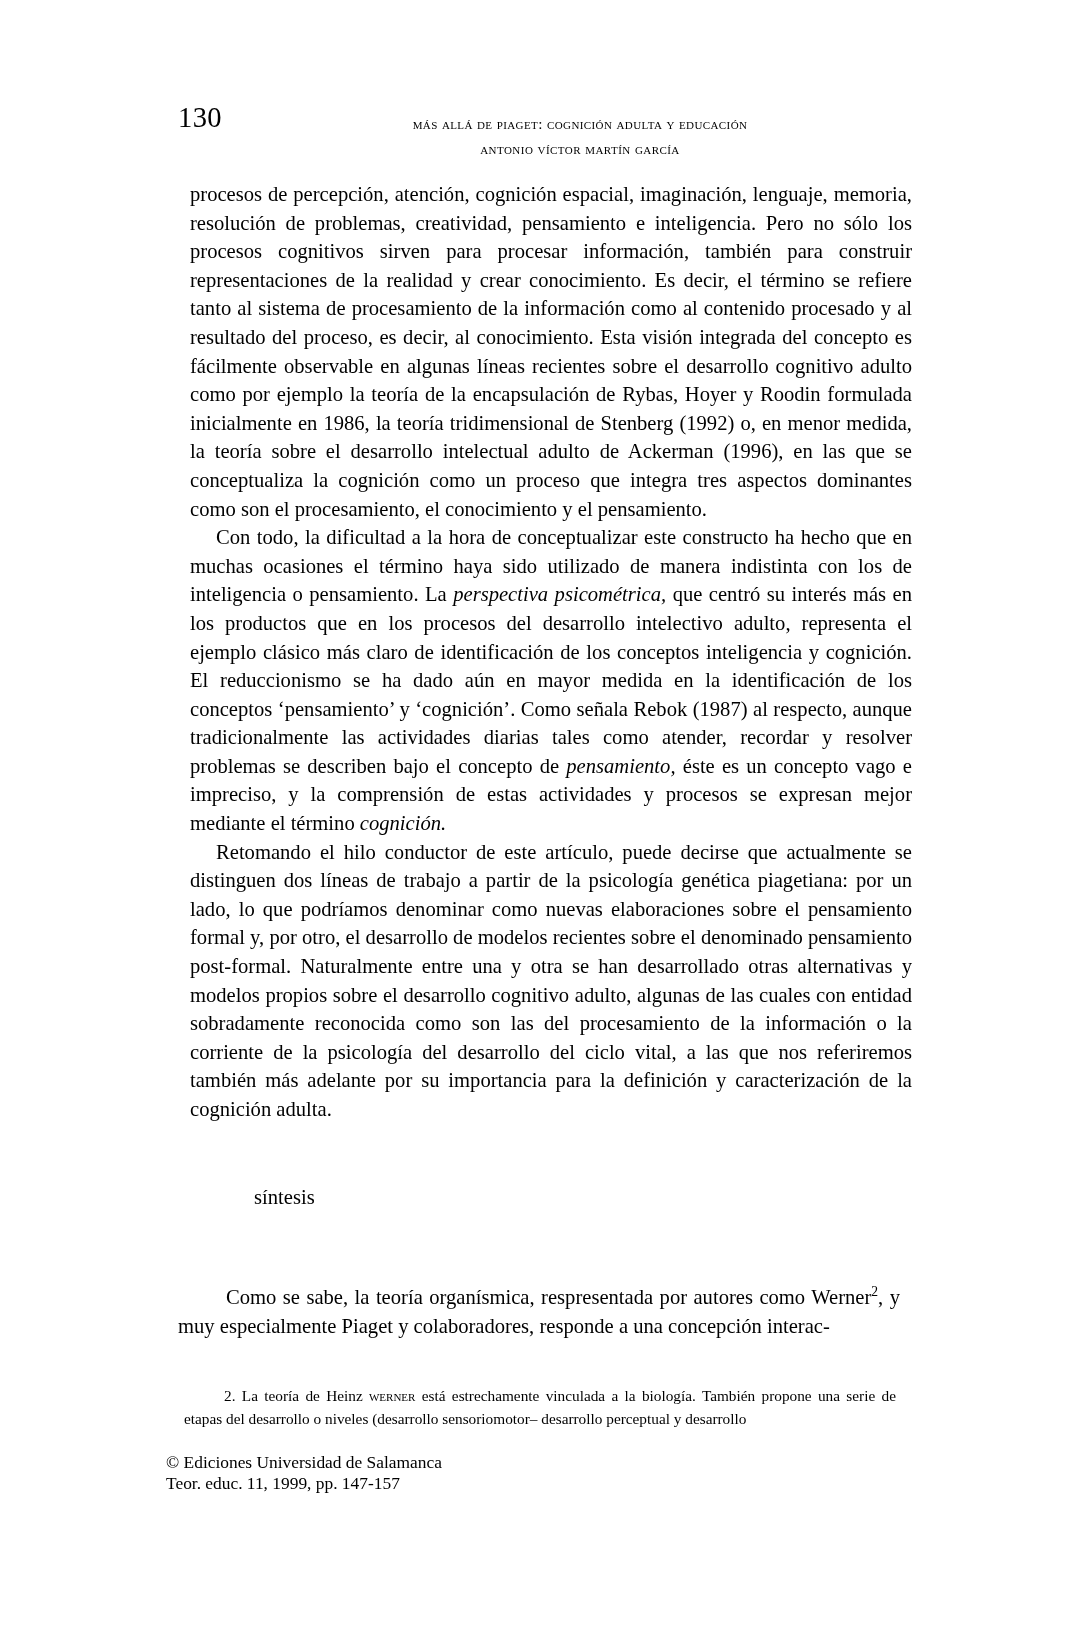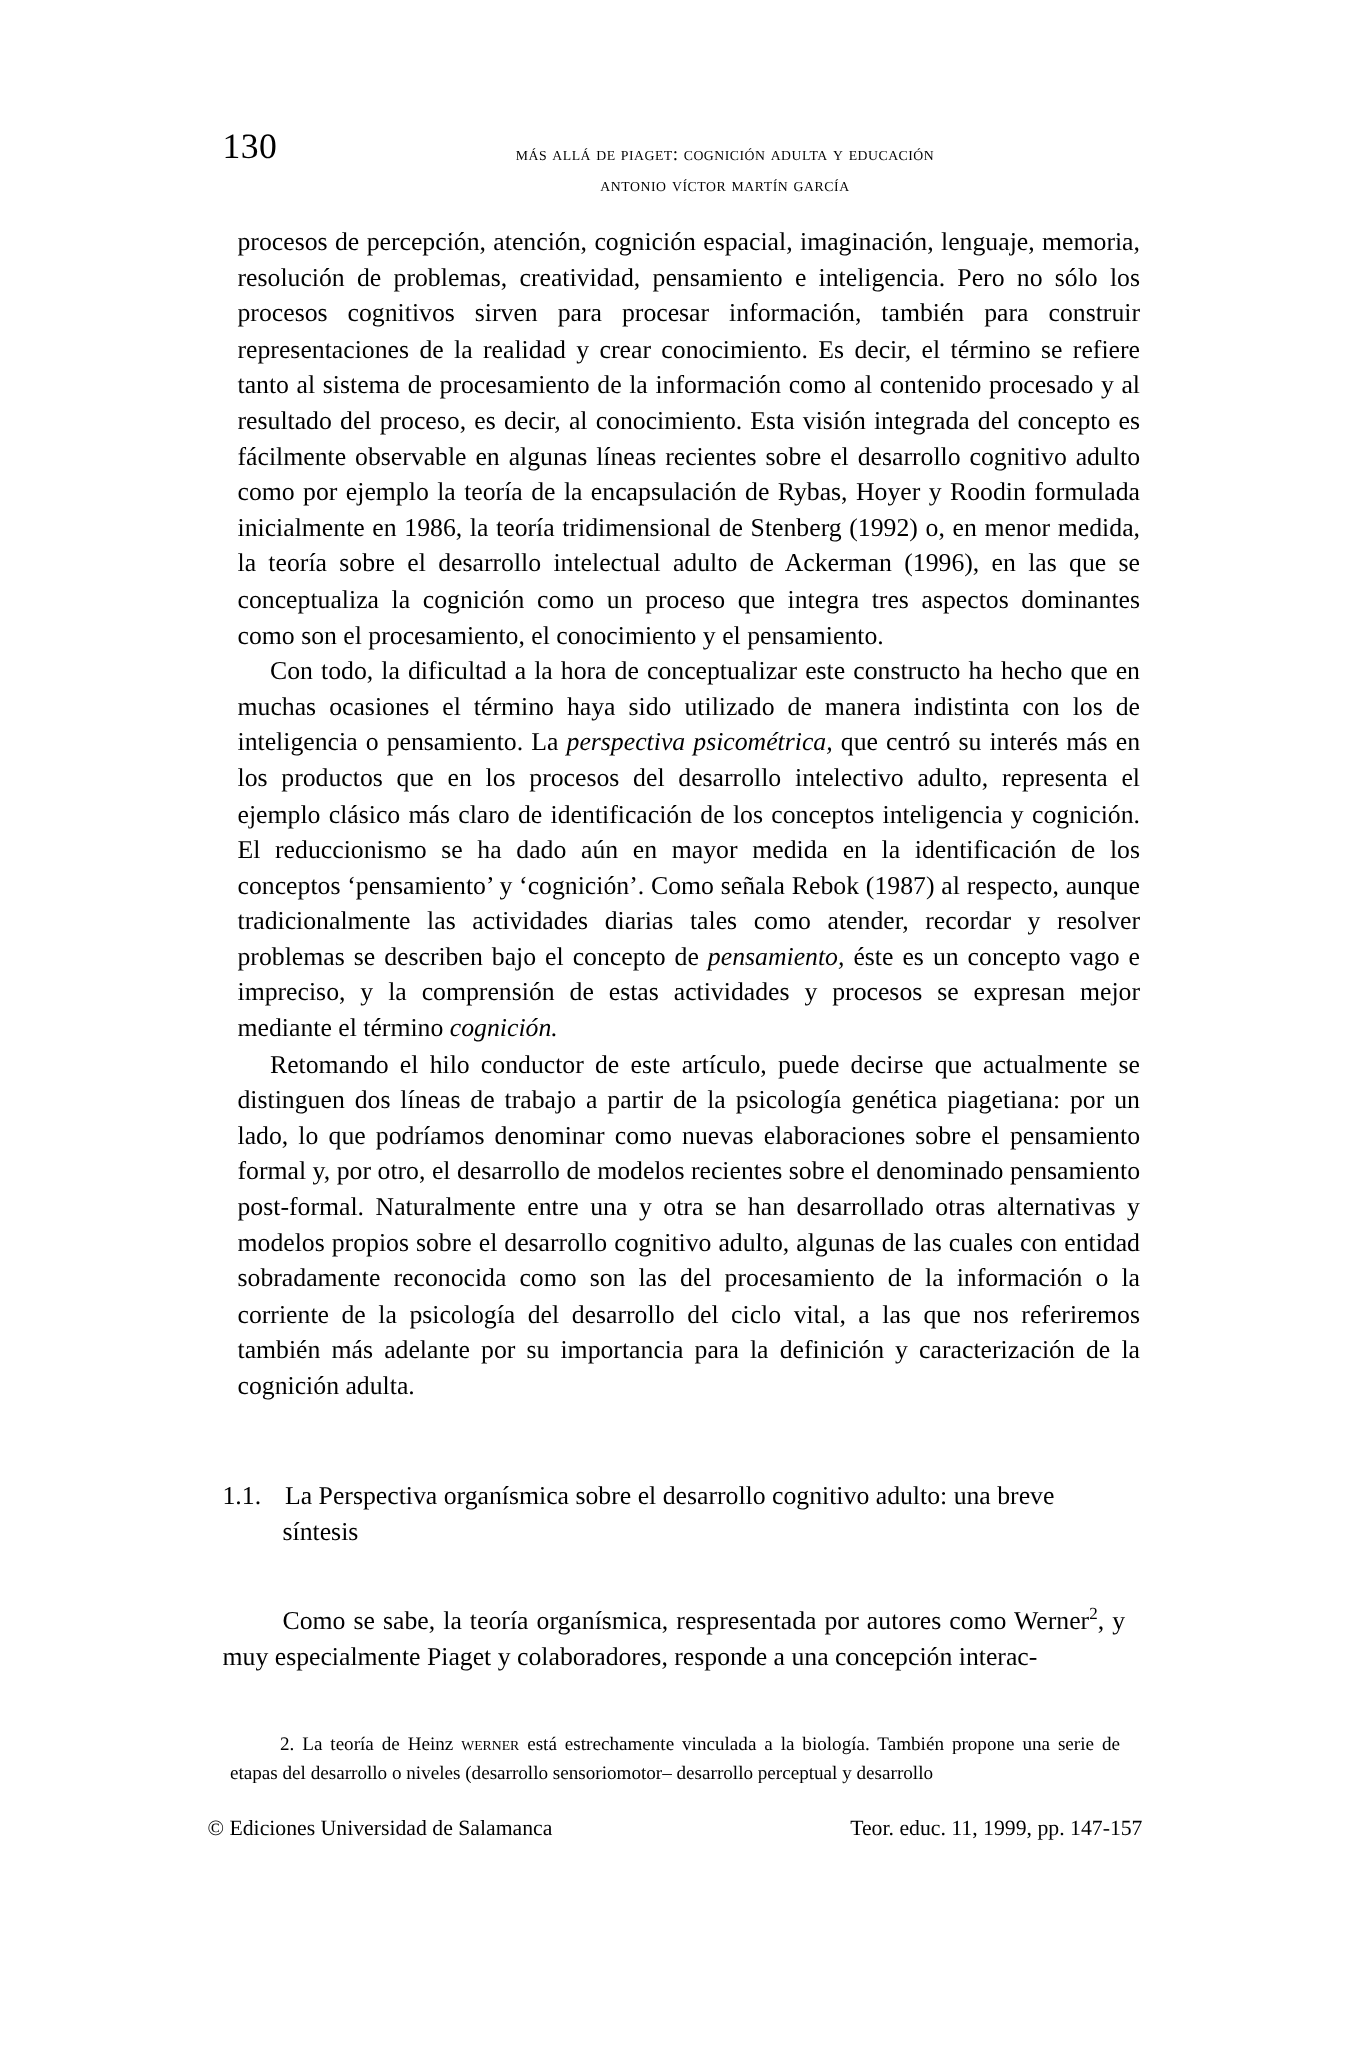--- a/index.html
+++ b/index.html
@@ -88,21 +88,21 @@
     align-items: flex-start;
   }
   .section-head .sh-num {
     width: 50px;
     flex: 0 0 50px;
   }
   .section-head .sh-text {
     flex: 1 1 auto;
   }
   .section-head .sh-cont {
-    margin-left: 48px;
+    margin-left: 76px;
   }
 
   
   .werner-block {
     position: absolute;
     left: 178px;
     top: 1283px;
     width: 722px;
   }
   .werner-block p {
@@ -140,20 +140,21 @@
   
   .footer {
     position: absolute;
     left: 166px;
     top: 1452px;
     width: 748px;
     display: flex;
     justify-content: space-between;
     font-size: 17.4px;
     line-height: 1.2;
+    flex-direction: column;
   }
   .footer .f-left, .footer .f-right { white-space: nowrap; }
 </style>
 </head>
 <body>
 
 <div class="page">
 
   <div class="runhead">
     <div class="folio">130</div>
@@ -167,24 +168,20 @@
 
     <p class="para"><span>procesos de percepción, atención, cognición espacial, imaginación, lenguaje, memoria, resolución de problemas, creatividad, pensamiento e inteligencia. Pero no sólo los procesos cognitivos sirven para procesar información, también para construir representaciones de la realidad y crear conocimiento. Es decir, el término se refiere tanto al sistema de procesamiento de la información como al contenido procesado y al resultado del proceso, es decir, al conocimiento. Esta visión integrada del concepto es fácilmente observable en algunas líneas recientes sobre el desarrollo cognitivo adulto como por ejemplo la teoría de la encapsulación de Rybas, Hoyer y Roodin formulada inicialmente en 1986, la teoría tridimensional de Stenberg (1992) o, en menor medida, la teoría sobre el desarrollo intelectual adulto de Ackerman (1996), en las que se conceptualiza la cognición como un proceso que integra tres aspectos dominantes como son el procesamiento, el conocimiento y el pensamiento.</span></p>
 
     <p class="para indent"><span>Con todo, la dificultad a la hora de conceptualizar este constructo ha hecho que en muchas ocasiones el término haya sido utilizado de manera indistinta con los de inteligencia o pensamiento. La </span><i>perspectiva psicométrica,</i><span> que centró su interés más en los productos que en los procesos del desarrollo intelectivo adulto, representa el ejemplo clásico más claro de identificación de los conceptos inteligencia y cognición. El reduccionismo se ha dado aún en mayor medida en la identificación de los conceptos ‘pensamiento’ y ‘cognición’. Como señala Rebok (1987) al respecto, aunque tradicionalmente las actividades diarias tales como atender, recordar y resolver problemas se describen bajo el concepto de </span><i>pensamiento,</i><span> éste es un concepto vago e impreciso, y la comprensión de estas actividades y procesos se expresan mejor mediante el término </span><i>cognición.</i></p>
 
     <p class="para indent"><span>Retomando el hilo conductor de este artículo, puede decirse que actualmente se distinguen dos líneas de trabajo a partir de la psicología genética piagetiana: por un lado, lo que podríamos denominar como nuevas elaboraciones sobre el pensamiento formal y, por otro, el desarrollo de modelos recientes sobre el denominado pensamiento post-formal. Naturalmente entre una y otra se han desarrollado otras alternativas y modelos propios sobre el desarrollo cognitivo adulto, algunas de las cuales con entidad sobradamente reconocida como son las del procesamiento de la información o la corriente de la psicología del desarrollo del ciclo vital, a las que nos referiremos también más adelante por su importancia para la definición y caracterización de la cognición adulta.</span></p>
 
   </div>
 
   <div class="section-head">
-    <div class="sh-row">
-      <div class="sh-num">1.1.</div>
-      <div class="sh-text">La Perspectiva organísmica sobre el desarrollo cognitivo adulto: una breve</div>
-    </div>
     <div class="sh-cont">síntesis</div>
   </div>
 
   <div class="werner-block">
     <p><span>Como se sabe, la teoría organísmica, respresentada por autores como Werner</span><sup class="fn">2</sup><span>, y muy especialmente Piaget y colaboradores, responde a una concepción interac-</span></p>
   </div>
 
   <div class="footnote">
     <p><span>2.</span><span> La teoría de Heinz </span><span class="smallcaps">WERNER</span><span> está estrechamente vinculada a la biología. También propone una serie de etapas del desarrollo o niveles (desarrollo sensoriomotor– desarrollo perceptual y desarrollo</span></p>
   </div>

